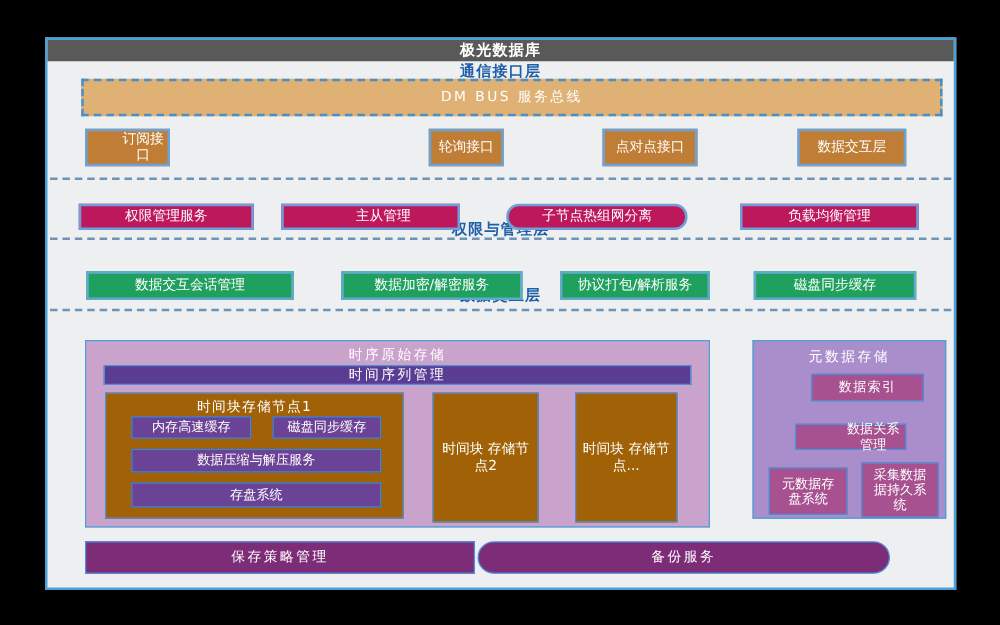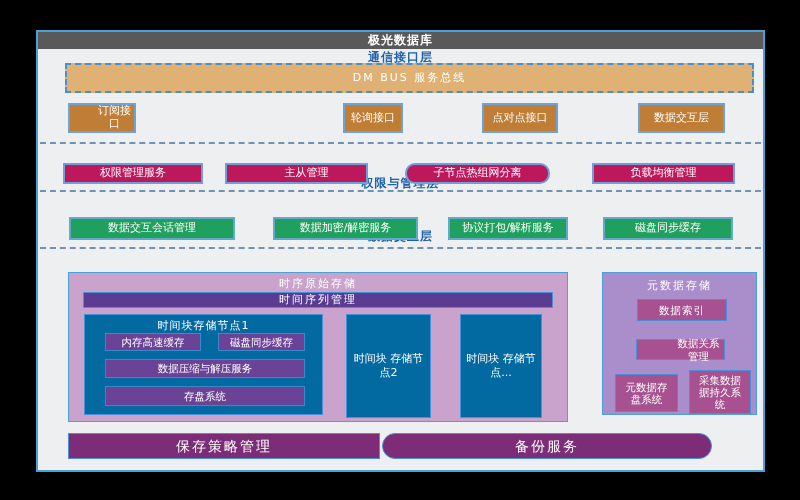--- a/index.html
+++ b/index.html
@@ -57,42 +57,42 @@
   .g2{left:235px;width:145px;}
   .g3{left:410px;width:120px;}
   .g4{left:565px;width:130px;}
   
   .ts-container{
     position:absolute;left:30px;top:240px;width:500px;height:150px;box-sizing:border-box;
     background:#c9a3cb;border:1px solid #4aa0d8;
   }
   .ts-title{position:absolute;top:3px;left:0;width:100%;text-align:center;color:#fff;font-size:11px;letter-spacing:2px;}
   .tsm-bar{left:14px;top:19px;width:470px;height:16px;background:#5b3c93;border:1px solid #4a90d9;letter-spacing:2px;}
-  .node{background:#0369a1;border:1px solid #4a90d9;box-sizing:border-box;position:absolute;}
+  .node{background:#a16207;border:1px solid #4a90d9;box-sizing:border-box;position:absolute;}
   .node1{left:15px;top:41px;width:239px;height:101px;}
   .n1-title{position:absolute;top:3px;left:0;width:100%;text-align:center;color:#fff;font-size:11px;letter-spacing:1px;}
   .inner{background:#6b4396;border:1px solid #3f87c9;font-size:10.5px;}
   .c1{left:20px;top:18px;width:96px;height:18px;}
   .c2{left:133px;top:18px;width:87px;height:18px;}
   .comp{left:20px;top:44px;width:200px;height:19px;}
   .disk{left:20px;top:71px;width:200px;height:20px;}
   .node2{left:277px;top:41px;width:85px;height:104px;color:#fff;font-size:11px;display:flex;align-items:center;justify-content:center;text-align:center;padding:0 4px;line-height:1.3;}
   .node3{left:391px;top:41px;width:82px;height:104px;color:#fff;font-size:11px;display:flex;align-items:center;justify-content:center;text-align:center;padding:0 4px;line-height:1.3;}
   .md-container{
     position:absolute;left:564px;top:240px;width:155px;height:143px;box-sizing:border-box;
     background:#aa8ecb;border:1px solid #4aa0d8;
   }
   .md-title{position:absolute;top:5px;left:0;width:100%;text-align:center;color:#fff;font-size:11px;letter-spacing:2px;}
   .magenta{background:#a75190;border:1px solid #4a90d9;font-size:10.5px;}
-  .md-index{left:34px;top:26px;width:90px;height:22px;letter-spacing:1px;}
+  .md-index{left:46px;top:26px;width:90px;height:22px;letter-spacing:1px;}
   .md-rel{left:33px;top:66px;width:89px;height:21px;padding-left:36px;}
   .md-disk{left:12px;top:101px;width:63px;height:38px;padding:0 7px;}
   .md-persist{left:86px;top:97px;width:62px;height:44px;padding:0 6px;}
   
-  .bottom{background:#7d2d78;border:1px solid #4a90d9;top:401px;height:26px;font-size:14px;letter-spacing:2px;}
+  .bottom{background:#7d2d78;border:1px solid #4a90d9;top:401px;height:26px;font-size:11px;letter-spacing:2px;}
   .save{left:30px;width:312px;}
   .backup{left:344px;width:330px;border-radius:13px;}
 </style>
 </head>
 <body>
 
 <div class="frame">
 
   <div class="titlebar">极光数据库</div>
 

